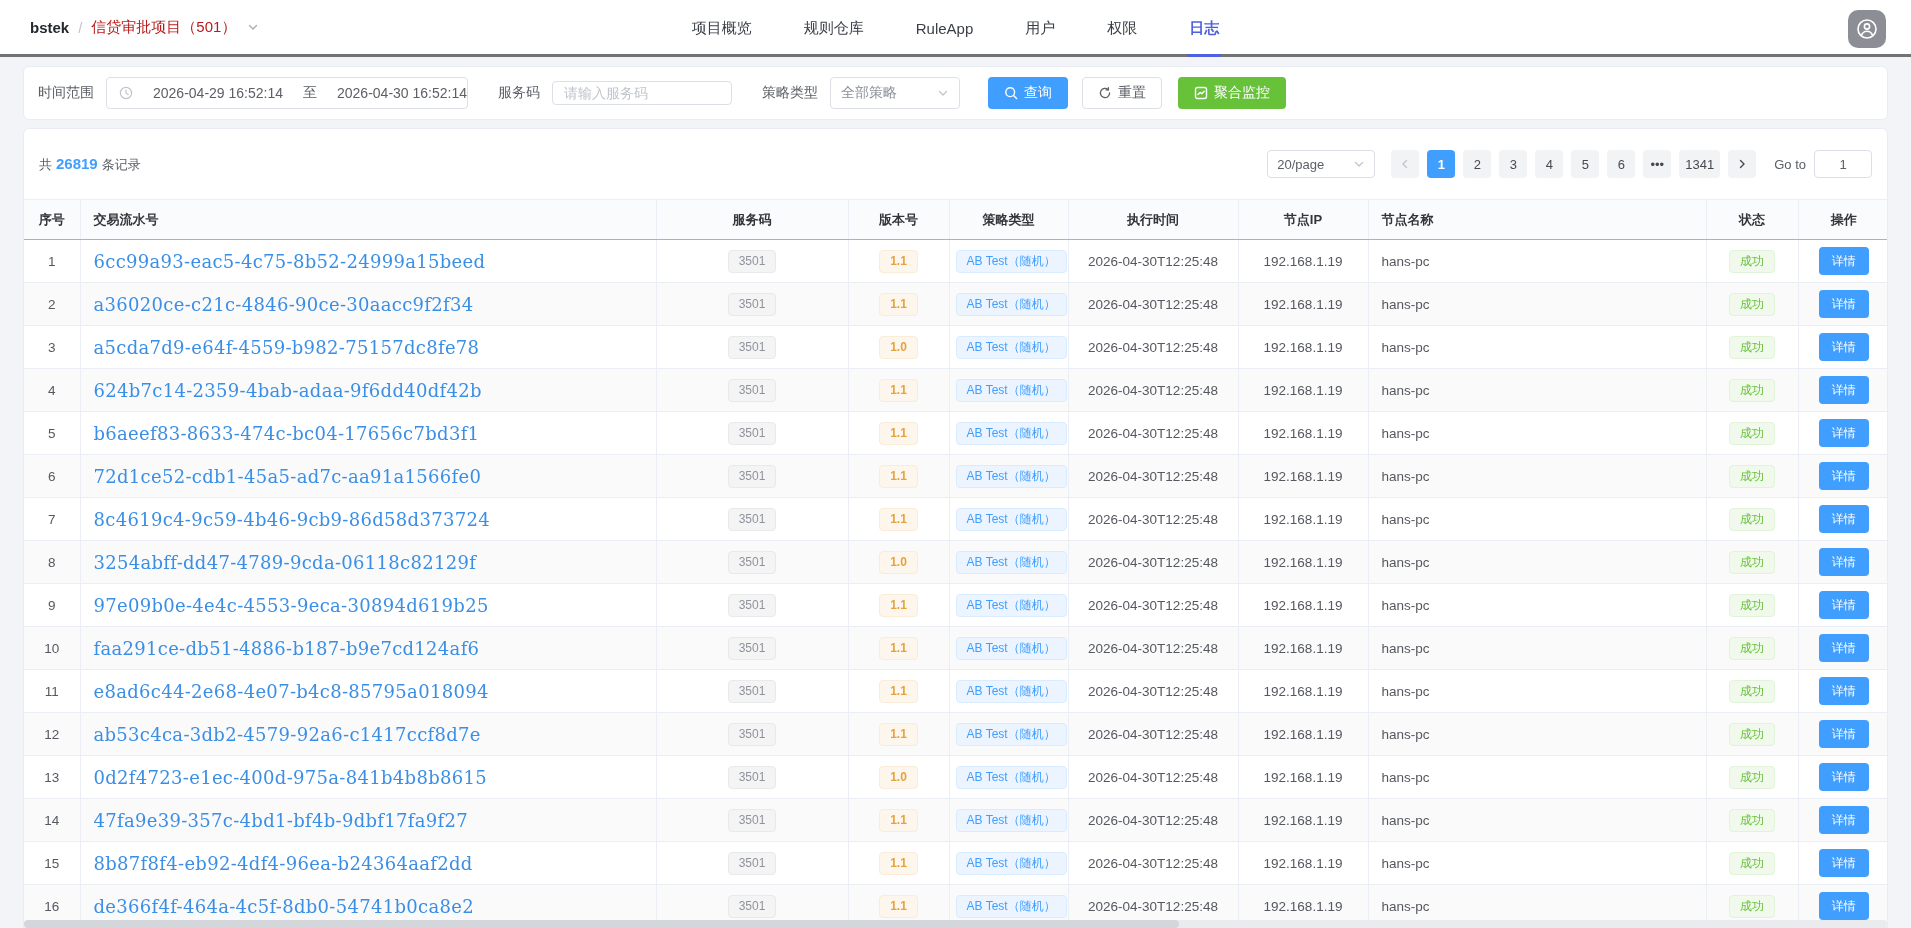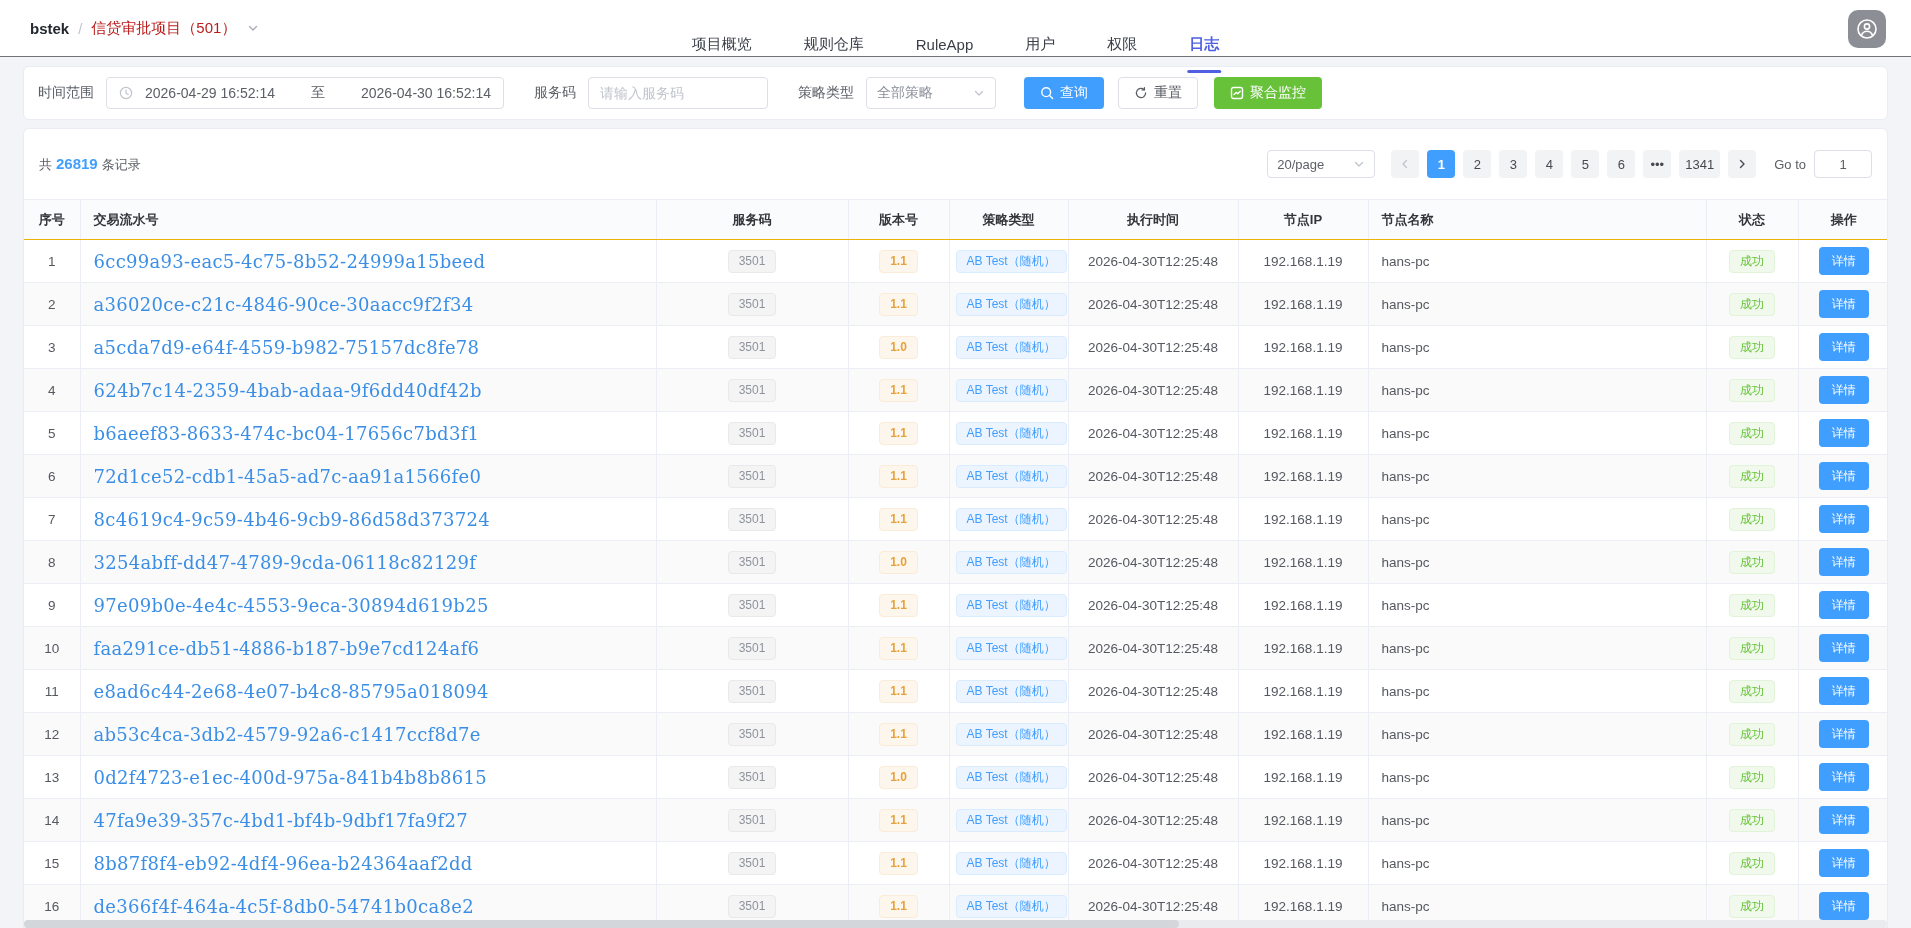--- a/index.html
+++ b/index.html
@@ -8,34 +8,34 @@
     font-family: "Liberation Sans", sans-serif;
     background: #f2f4f8;
     color: #303133;
     position: relative;
   }
   
   .navbar {
     position: relative;
     height: 57px;
     background: #fff;
-    border-bottom: 1px solid #737373;
+    border-bottom: 3px solid #737373;
     display: flex;
     align-items: center;
   }
   .breadcrumb {
     display: flex; align-items: center;
     padding-left: 30px; font-size: 15px; gap: 9px;
   }
   .bc-org { font-weight: 700; color: #24292f; cursor: pointer; }
   .bc-sep { color: #c0c4cc; }
   .bc-project { color: #b91c1c; cursor: pointer; }
   .bc-caret { color: #a8abb2; display: inline-flex; margin-left: 2px; cursor: pointer; }
   .tabs {
-    position: absolute; left: 50%; top: 16px; transform: translateX(-50%);
+    position: absolute; left: 50%; top: 0; transform: translateX(-50%);
     height: 57px; display: flex; gap: 48px;
   }
   .tab {
     height: 57px; display: flex; align-items: center;
     font-size: 15px; color: #3a3f47; cursor: pointer; position: relative;
     font-weight: 500; padding: 0 2px;
   }
   .tab.active { color: var(--tab-active, #4e5fe2); font-weight: 700; }
   .tab.active::after {
     content: ""; position: absolute; left: 0; right: 0; bottom: 0;
@@ -59,30 +59,30 @@
     display: flex; align-items: center;
     padding: 0 14px;
   }
   .f-label { font-size: 14px; color: #5c6066; white-space: nowrap; }
   .ml30 { margin-left: 30px; }
   .ml28 { margin-left: 28px; }
   .ml14 { margin-left: 14px; }
   .ml16 { margin-left: 16px; }
   .date-range {
     margin-left: 12px;
-    width: 398px; height: 32px;
+    width: 362px; height: 32px;
     border: 1px solid #dcdfe6; border-radius: 4px;
     display: flex; align-items: center;
     padding: 0 12px; font-size: 14px; color: #5c6066;
-    gap: 12px; cursor: pointer; background: #fff;
+    gap: 20px; cursor: pointer; background: #fff;
   }
   .date-range .sep { flex: 1; text-align: center; color: #5c6066; }
   .date-start, .date-end { white-space: nowrap; }
   .txt-input {
-    margin-left: 12px; width: 180px; height: 32px;
+    margin-left: 12px; width: 180px; height: 24px;
     border: 1px solid #dcdfe6; border-radius: 4px;
     padding: 0 11px; font-size: 14px; color: #606266;
     outline: none; font-family: "Liberation Sans", sans-serif;
   }
   .txt-input::placeholder { color: #c0c4cc; }
   .select {
     margin-left: 12px; width: 130px; height: 32px;
     border: 1px solid #dcdfe6; border-radius: 4px;
     display: flex; align-items: center; justify-content: space-between;
     padding: 0 10px; font-size: 14px; color: #8a909a; cursor: pointer; background:#fff;

